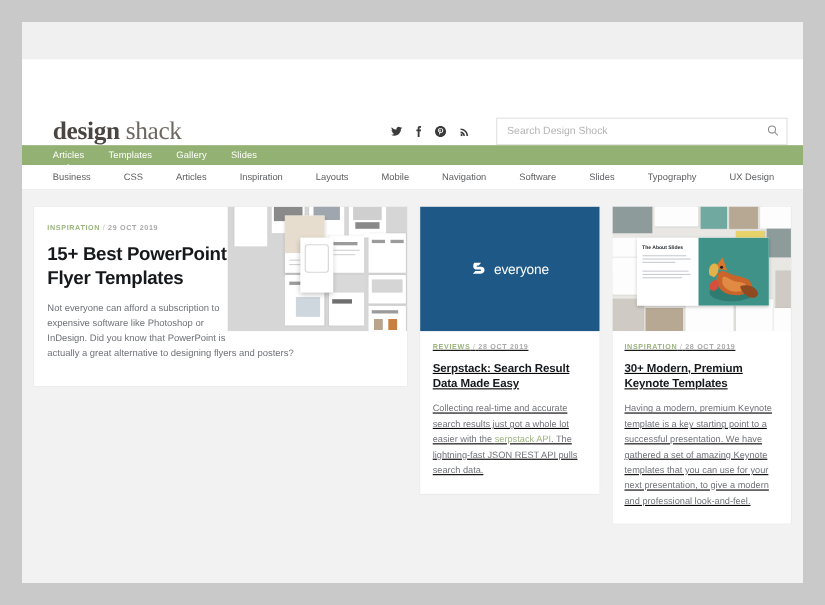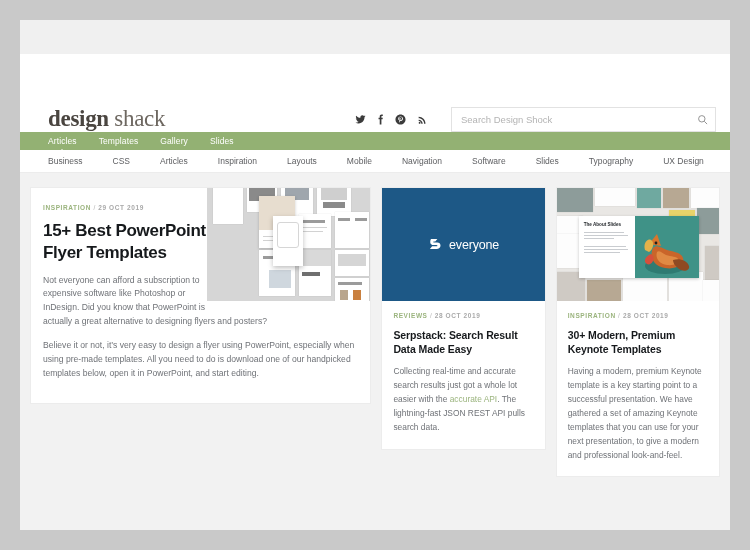--- a/index.html
+++ b/index.html
@@ -181,21 +181,21 @@
   .feat-para.last { margin-bottom: 0; }
   .link-green { color: #9bb47e; text-decoration: none; }
   .clear { clear: both; }
 
   .thumb-small {
     width: 100%;
     height: 113px;
     position: relative;
     overflow: hidden;
   }
-  .small-body { padding: 11px 11px 14px 11px; }
+  .small-body { padding: 11px 11px 14px 11px; text-decoration: underline; }
   h3.small-title {
     margin: 0 0 9px 0;
     font-size: 10.5px;
     line-height: 1.35;
     color: #16191c;
     font-weight: bold;
     letter-spacing: -0.1px;
   }
   .small-para {
     font-size: 8.4px;
@@ -385,42 +385,41 @@
 
         <div class="feat-body">
           <div class="eyebrow">
             <span>INSPIRATION</span>
             <span class="sep">/</span>
             <span class="date">29 OCT 2019</span>
           </div>
           <h2 class="feat-title">15+ Best PowerPoint Flyer Templates</h2>
           <p class="feat-para">Not everyone can afford a subscription to expensive software like Photoshop or InDesign. Did you know that PowerPoint is actually a great alternative to designing flyers and posters?</p>
           <div class="clear"></div>
-          <p class="feat-para">Believe it or not, it’s very easy to design a flyer using PowerPoint, especially when using pre-made templates. All you need to do is download one of our handpicked templates below, open it in PowerPoint, and start editing.</p>
         </div>
       </div>
     </div>
 
     <div class="card card-small">
       <div class="thumb-small serp">
         <span class="serp-mark">
           <svg width="15" height="15" viewBox="0 0 24 24" fill="#ffffff">
               <path d="M3 3h12l-3.4 4.1H10c-.9 0-1.6.2-1.6.9 0 .6.6.9 1.6.9h4.8c3.2 0 5.2 1.9 5.2 4.6 0 3.3-2.6 5.5-6.4 5.5H3l3.6-4.2h6.8c1 0 1.7-.3 1.7-1 0-.6-.6-.9-1.7-.9H9c-3.3 0-5.4-1.9-5.4-4.6C3.6 5.6 4 4.1 5 3H3z"></path>
             </svg>
         </span>
         <span class="serp-text">everyone</span>
       </div>
       <div class="small-body">
         <div class="eyebrow">
           <span>REVIEWS</span>
           <span class="sep">/</span>
           <span class="date">28 OCT 2019</span>
         </div>
         <h3 class="small-title">Serpstack: Search Result Data Made Easy</h3>
-        <p class="small-para"><span>Collecting real-time and accurate search results just got a whole lot easier with the </span><a href="#" class="link-green">accurate API</a><span>. The lightning-fast JSON REST API pulls search data.</span></p>
+        <p class="small-para"><span>Collecting real-time and accurate search results just got a whole lot easier with the </span><a href="#" class="link-green">serpstack API</a><span>. The lightning-fast JSON REST API pulls search data.</span></p>
       </div>
     </div>
 
     <div class="card card-small">
       <div class="thumb-small collage">
         <div class="sl tint-a" style="left:-6px;  top:-6px; width:42px; height:30px;"></div>
         <div class="sl" style="left:38px; top:-8px; width:40px; height:26px;"></div>
         <div class="sl tint-c" style="left:80px; top:-8px; width:24px; height:28px;"></div>
         <div class="sl tint-e" style="left:106px;top:-8px; width:26px; height:28px;"></div>
         <div class="sl" style="left:134px;top:-10px;width:40px; height:30px;"></div>

